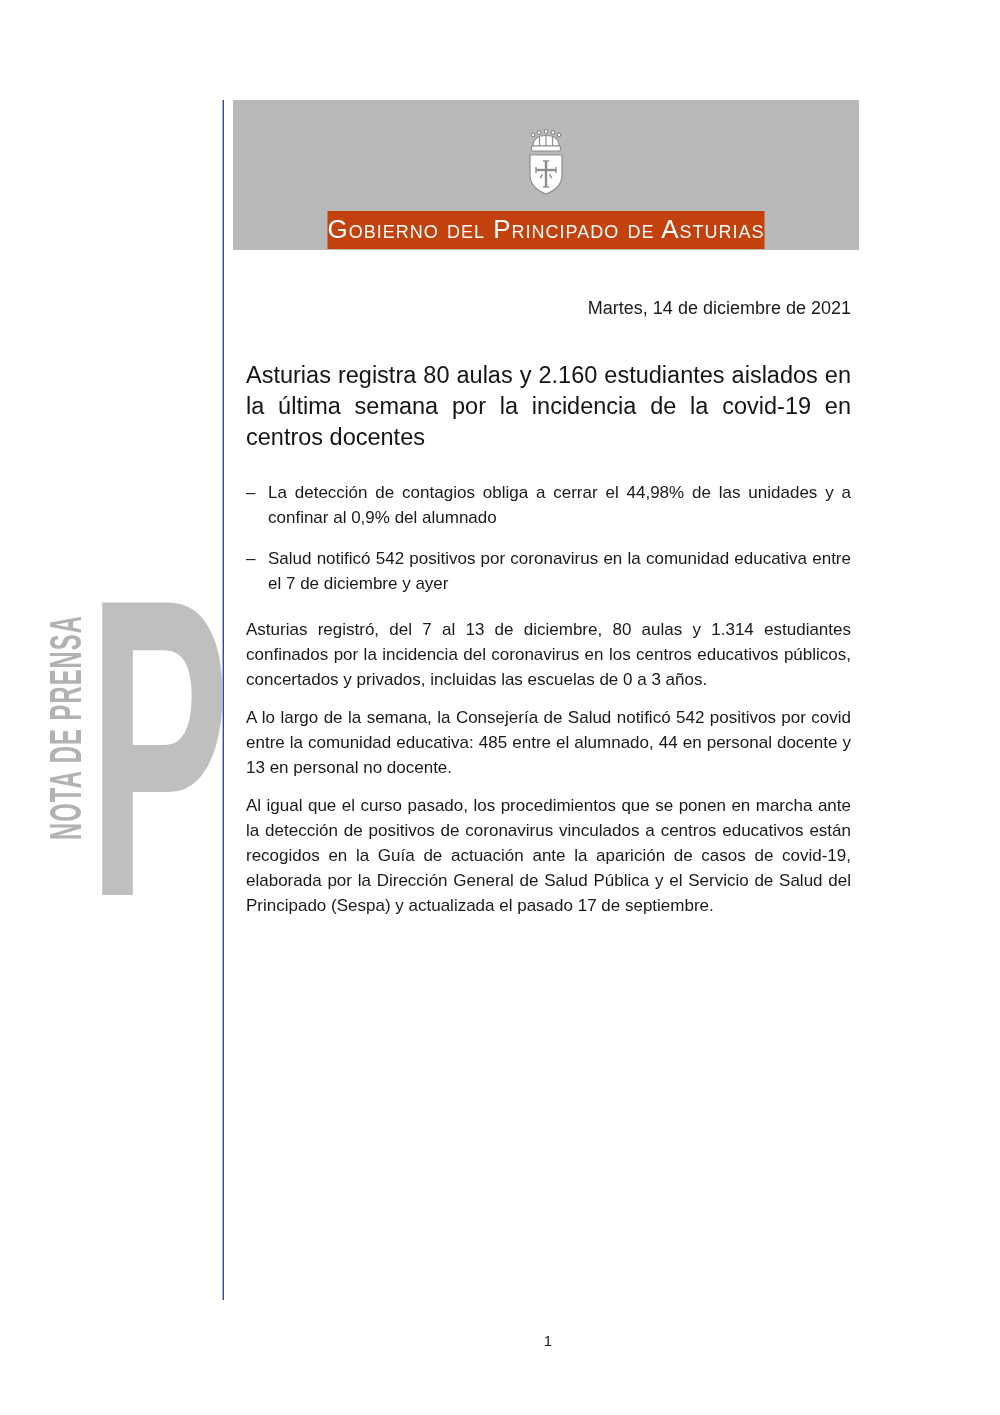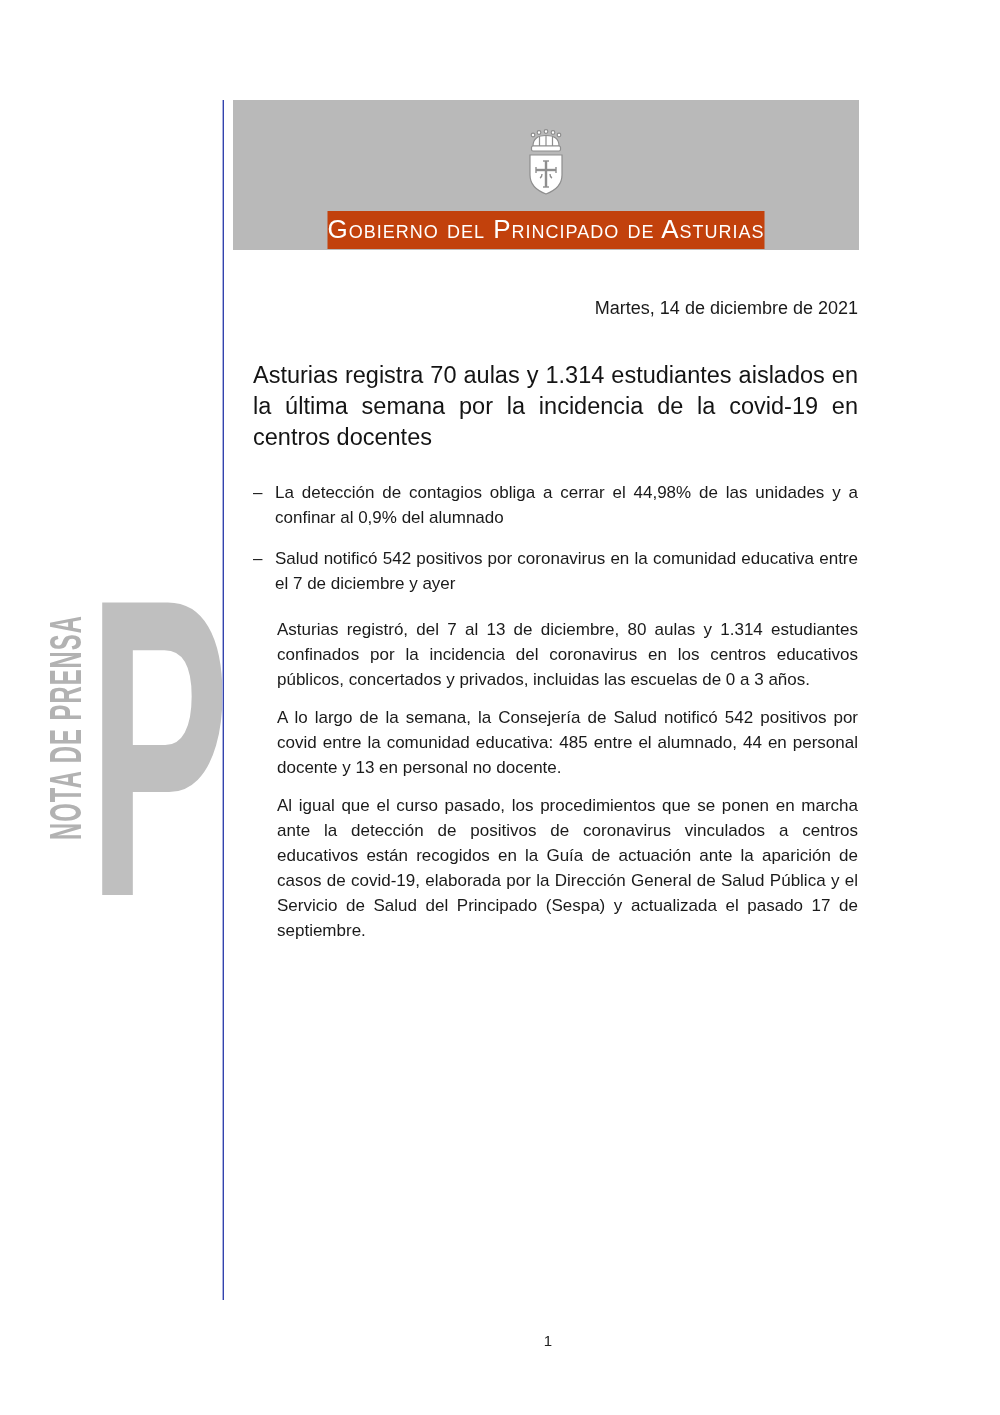--- a/index.html
+++ b/index.html
@@ -83,21 +83,21 @@
     font-size: 26px;
     letter-spacing: 1px;
     white-space: nowrap;
     line-height: 1;
     padding-bottom: 2px;
   }
 
   
   .content {
     position: absolute;
-    left: 253px;
+    left: 246px;
     top: 297px;
     width: 605px;
   }
   .doc-date {
     text-align: right;
     font-size: 18px;
     line-height: 22px;
     margin-bottom: 41px;
     color: #1a1a1a;
   }
@@ -117,21 +117,21 @@
     flex: 0 0 22px;
     font-size: 17px;
     line-height: 25px;
   }
   .bullet-text {
     flex: 1;
     font-size: 17px;
     line-height: 25px;
     text-align: justify;
   }
-  .paragraphs { margin-top: 21px; margin-left: 24px; }
+  .paragraphs { margin-top: 21px; }
   .paragraphs p {
     font-size: 17px;
     line-height: 25px;
     text-align: justify;
     margin-bottom: 13px;
   }
 
   
   .footer {
     position: absolute;
@@ -184,21 +184,21 @@
     </svg>
     <div class="banner">
       <span class="banner-text">Gobierno del Principado de Asturias</span>
     </div>
   </div>
 
   <div class="content">
 
     <div class="doc-date">Martes, 14 de diciembre de 2021</div>
 
-    <h1 class="doc-title">Asturias registra 70 aulas y 1.314 estudiantes aislados en la última semana por la incidencia de la covid-19 en centros docentes</h1>
+    <h1 class="doc-title">Asturias registra 80 aulas y 2.160 estudiantes aislados en la última semana por la incidencia de la covid-19 en centros docentes</h1>
 
     <div class="bullets">
       <div class="bullet">
         <span class="bullet-marker">–</span>
         <div class="bullet-text">La detección de contagios obliga a cerrar el 44,98% de las unidades y a confinar al 0,9% del alumnado</div>
       </div>
       <div class="bullet">
         <span class="bullet-marker">–</span>
         <div class="bullet-text">Salud notificó 542 positivos por coronavirus en la comunidad educativa entre el 7 de diciembre y ayer</div>
       </div>

